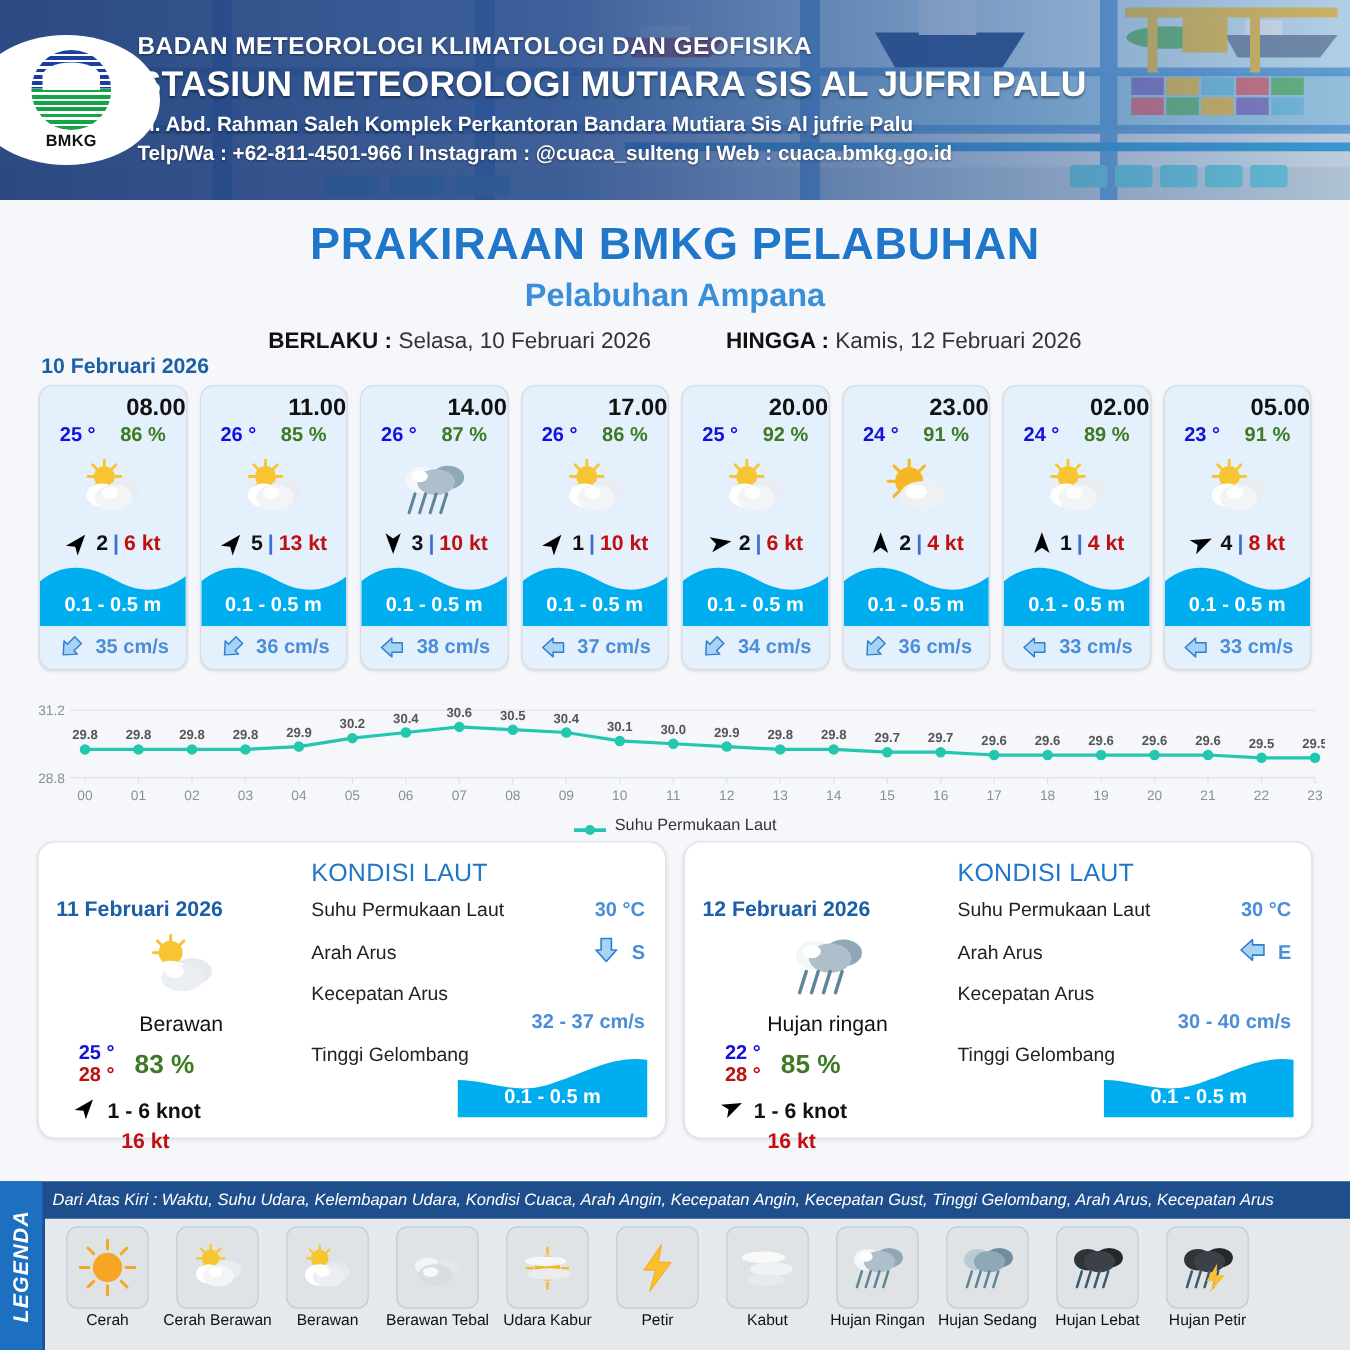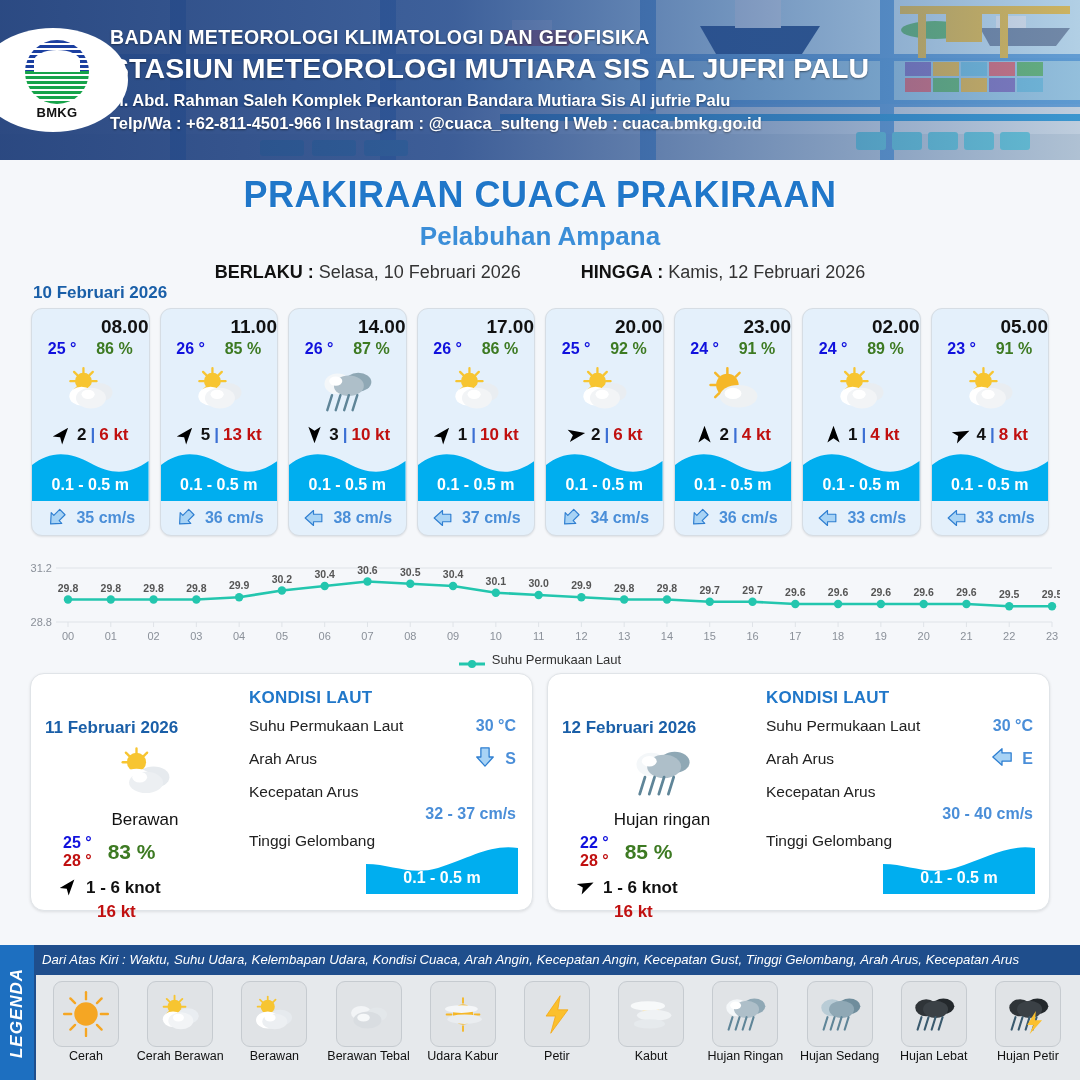--- a/index.html
+++ b/index.html
@@ -84,38 +84,38 @@
   .dcond{text-align:center;font-size:17px;color:#111;margin-top:4px;}
   .dtemps{display:flex;align-items:center;gap:16px;margin-top:4px;padding-left:18px;}
   .dtcol{display:flex;flex-direction:column;}
   .dtmin{font-size:16px;font-weight:bold;color:#1111dd;}
   .dtmax{font-size:16px;font-weight:bold;color:#c01010;}
   .dhum{font-size:21px;font-weight:bold;color:#3d7a22;}
   .dwind{display:flex;align-items:center;gap:7px;margin-top:6px;padding-left:14px;}
   .dwtxt{font-size:17px;font-weight:bold;color:#111;}
   .dgust{font-size:17px;font-weight:bold;color:#c01010;padding-left:52px;margin-top:2px;}
   .dright{flex:1;padding:14px 16px 0 4px;position:relative;}
-  .dr-title{font-size:17px;font-weight:bold;color:#2077c9;letter-spacing:.2px;}
+  .dr-title{font-size:20px;font-weight:normal;color:#2077c9;letter-spacing:.2px;}
   .dr-row{display:flex;justify-content:space-between;align-items:center;margin-top:9px;}
   .dr-lbl{font-size:15.5px;color:#222;}
   .dr-val{font-size:16px;font-weight:bold;color:#4a8ed8;}
   .dr-cur{display:flex;align-items:center;gap:9px;}
   .dr-wavebox{position:absolute;right:14px;bottom:16px;width:152px;height:48px;}
   .dr-wavelbl{position:absolute;left:0;right:0;bottom:7px;text-align:center;color:#fff;font-size:16px;font-weight:bold;}
   .speed-right{text-align:right;font-size:16px;font-weight:bold;color:#4a8ed8;margin-top:4px;}
 
   
   .legenda{position:absolute;left:0;bottom:0;width:1080px;height:135px;background:#1f4e8c;}
   .leg-side{position:absolute;left:0;top:0;width:34px;height:135px;background:#1d6fc0;
     display:flex;align-items:center;justify-content:center;}
   .leg-side span{transform:rotate(-90deg);white-space:nowrap;color:#fff;font-weight:bold;
     font-size:17px;font-style:italic;letter-spacing:1px;}
   .leg-note{position:absolute;left:42px;top:7px;right:6px;color:#fff;font-size:13.2px;font-style:italic;}
   .leg-panel{position:absolute;left:36px;top:30px;right:0;bottom:0;background:#e6e9ec;}
-  .leg-items{display:flex;justify-content:space-between;padding:6px 8px 0 6px;}
+  .leg-items{display:flex;padding:6px 8px 0 6px;}
   .leg-item{width:88px;text-align:center;}
   .leg-box{width:64px;height:64px;margin:0 auto;background:#e0e3e6;border:1px solid #c6cbd0;
     border-radius:9px;display:flex;align-items:center;justify-content:center;}
   .leg-cap{font-size:12.5px;color:#111;margin-top:2px;}
 </style>
 </head>
 <body>
 
 <div class="page">
 
@@ -193,21 +193,21 @@
 
     <div class="hdr-text">
       <div class="h-line1">BADAN METEOROLOGI KLIMATOLOGI DAN GEOFISIKA</div>
       <div class="h-line2">STASIUN METEOROLOGI MUTIARA SIS AL JUFRI PALU</div>
       <div class="h-line3">Jl. Abd. Rahman Saleh Komplek Perkantoran Bandara Mutiara Sis Al jufrie Palu</div>
       <div class="h-line4">Telp/Wa : +62-811-4501-966  I  Instagram : @cuaca_sulteng  I  Web : cuaca.bmkg.go.id</div>
     </div>
   </div>
 
   <div class="title-wrap">
-    <div class="title-main">PRAKIRAAN CUACA PRAKIRAAN</div>
+    <div class="title-main">PRAKIRAAN BMKG PELABUHAN</div>
     <div class="title-sub">Pelabuhan Ampana</div>
     <div class="valid-row">
       <div>
         <span class="valid-lbl">BERLAKU :</span>
         <span class="valid-val">Selasa, 10 Februari 2026</span>
       </div>
       <div>
         <span class="valid-lbl">HINGGA :</span>
         <span class="valid-val">Kamis, 12 Februari 2026</span>
       </div>

